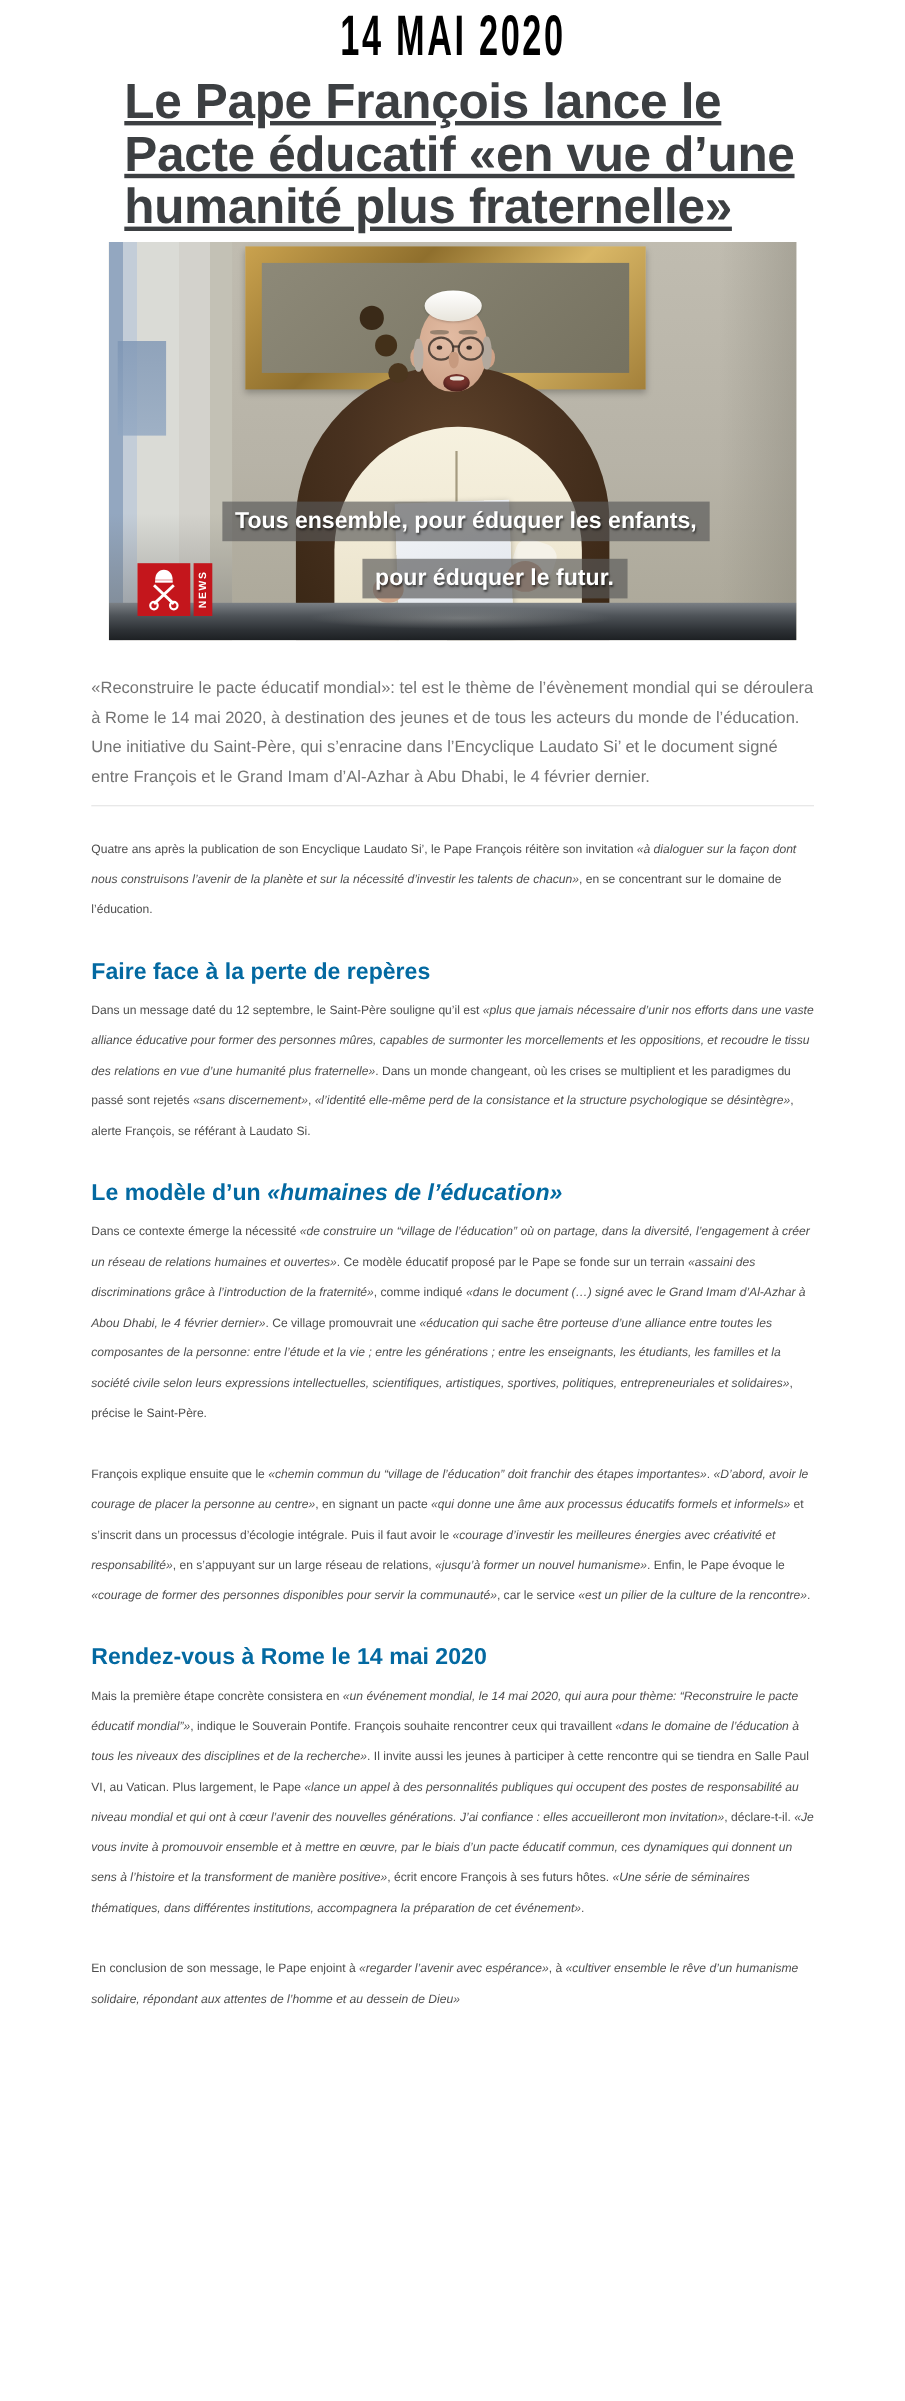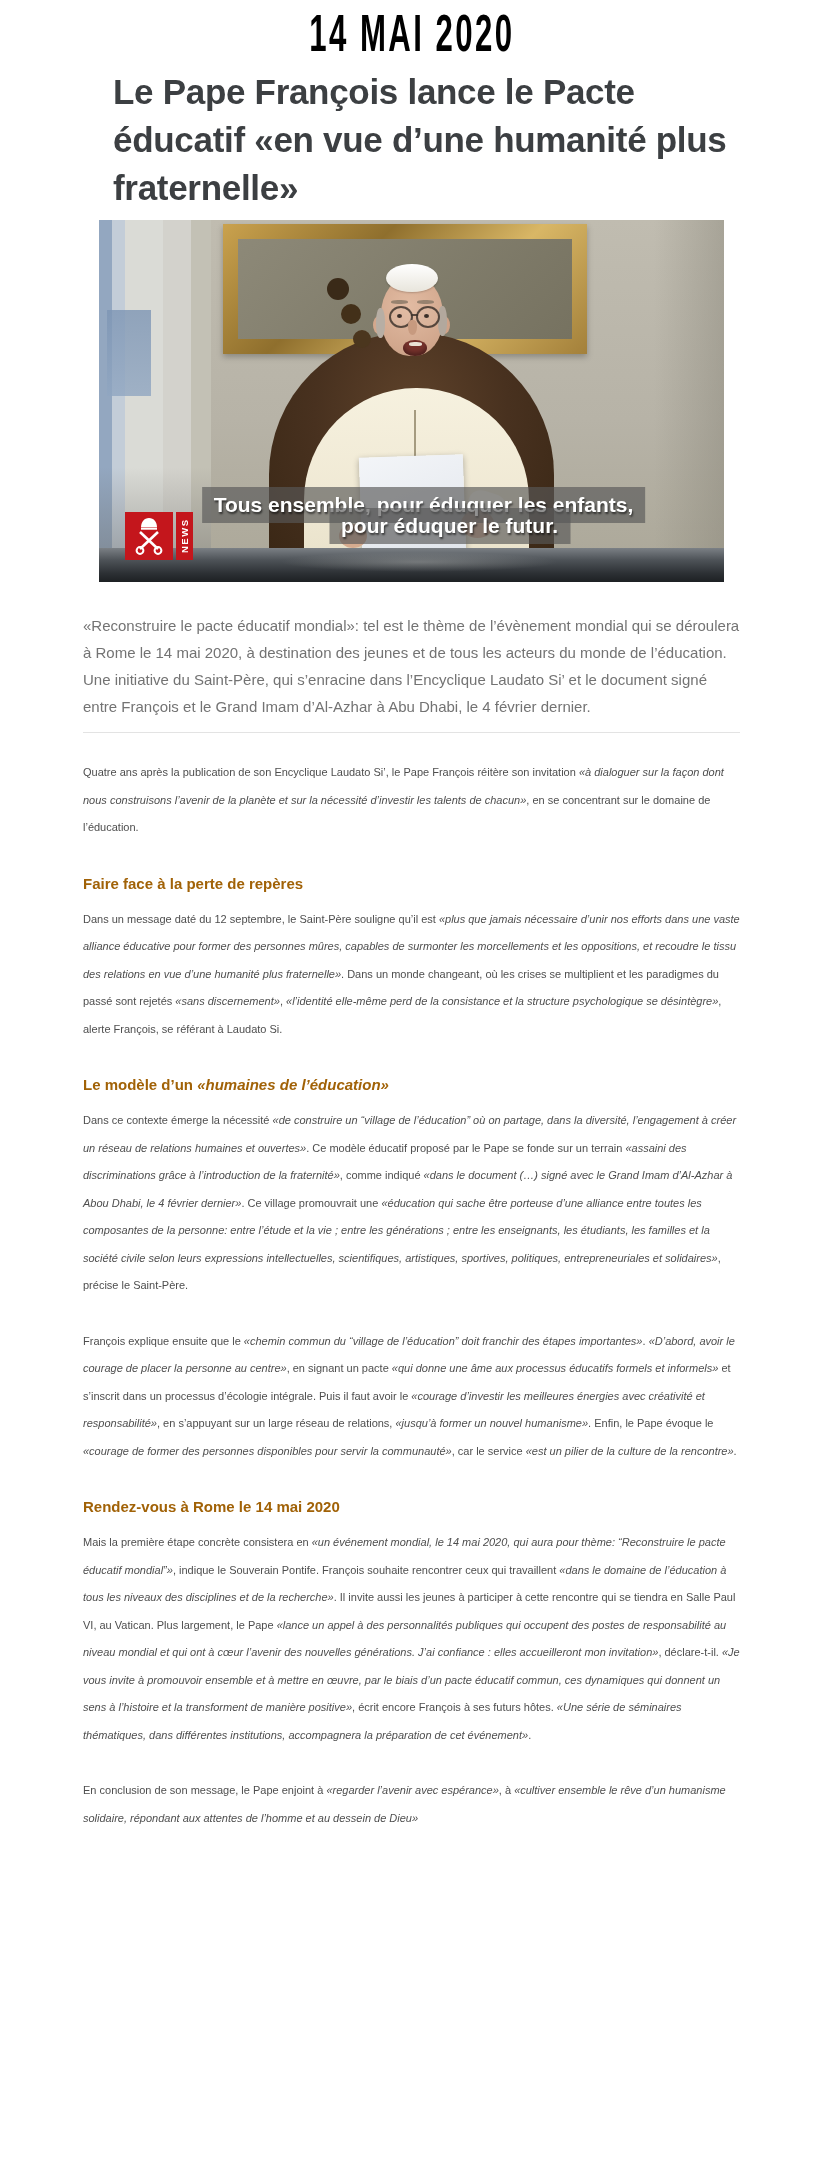--- a/index.html
+++ b/index.html
@@ -5,22 +5,22 @@
   html,body{margin:0;padding:0;background:#fff;}
   body{width:823px;font-family:"Liberation Sans",sans-serif;-webkit-font-smoothing:antialiased;}
   .page{padding-top:10px;}
   .content{width:657px;margin:0 auto 0 83px;}
 
   
   .date-wrap{text-align:center;height:46px;line-height:46px;}
   .date{display:inline-block;font-size:52px;font-weight:700;color:#000;
         letter-spacing:4px;transform:scaleX(0.60);transform-origin:center;
         white-space:nowrap;}
-  h1.title{margin:12px 0 0 30px;width:628px;font-size:35px;line-height:48px;
-        font-weight:700;color:#3c3f42;letter-spacing:-0.3px;}
+  h1.title{margin:12px 0 0 30px;width:628px;font-size:45px;line-height:48px;
+        font-weight:700;color:#3c3f42;letter-spacing:-0.3px;text-decoration:underline;}
 
   
   figure.still{position:relative;width:625px;height:362px;margin:8px auto 0;
         padding:0;overflow:hidden;background:#b9b5a9;}
   .layer{position:absolute;}
   .wall{left:0;top:0;width:100%;height:100%;
         background:linear-gradient(180deg,#c0bcb0 0%,#b7b3a7 55%,#aba798 100%);}
   .wall-shade{right:0;top:0;width:70px;height:100%;
         background:linear-gradient(270deg,rgba(130,127,115,.40),rgba(0,0,0,0));}
   .window{left:0;top:0;width:112px;height:100%;
@@ -66,33 +66,33 @@
         background:linear-gradient(160deg,#f3f5f8,#dde2e9);box-shadow:0 2px 6px rgba(0,0,0,.3);}
   .hand-l{left:240px;top:304px;width:28px;height:24px;border-radius:50%;background:#d6ab8f;}
   .hand-r{left:362px;top:290px;width:33px;height:28px;border-radius:50%;background:#d6ab8f;}
   .desk{left:0;top:328px;width:100%;height:34px;
         background:linear-gradient(180deg,#7b8085 0%,#4e5358 35%,#2c3034 75%,#1d2023 100%);}
   .desk-glow{left:180px;top:332px;width:280px;height:20px;border-radius:50%;
         background:radial-gradient(rgba(230,230,225,.28),rgba(0,0,0,0) 70%);}
   .cap{position:absolute;left:50%;z-index:10;white-space:nowrap;padding:0 12px;
         background:rgba(88,88,88,.66);color:#fff;font-size:21px;font-weight:700;
         line-height:36px;text-shadow:1px 2px 2px rgba(0,0,0,.6);}
-  .cap1{top:267px;transform:translateX(calc(-50% + 12px));}
+  .cap1{top:236px;transform:translateX(calc(-50% + 12px));}
   .cap2{top:288px;transform:translateX(calc(-50% + 10px));margin-left:28px;}
   .vn-logo{position:absolute;left:26px;top:292px;z-index:11;display:flex;gap:3px;}
   .vn-square{width:48px;height:48px;background:#c4161c;display:flex;align-items:center;justify-content:center;}
   .vn-news{width:17px;height:48px;background:#c4161c;color:#fff;display:flex;align-items:center;justify-content:center;
         writing-mode:vertical-rl;transform:rotate(180deg);font-size:9.5px;font-weight:700;letter-spacing:1.5px;}
 
   
   p.lead{margin:30px 0 0;font-size:15px;line-height:27px;color:#737373;}
   hr.rule{border:none;border-top:1px solid #e3e3e3;margin:12px 0 0;}
   #sections{padding-top:26px;}
   #sections p{margin:0 0 28px;font-size:11px;line-height:27.5px;color:#4e4e4e;}
-  #sections h2{margin:0 0 9px;font-size:15px;line-height:27px;font-weight:700;color:#a16207;}
+  #sections h2{margin:0 0 9px;font-size:21px;line-height:27px;font-weight:700;color:#0369a1;}
   #sections em{font-style:italic;}
   #sections section{margin:0;}
 </style>
 </head>
 <body>
 
 <div class="page">
   <div class="content">
 
     <div class="date-wrap">

